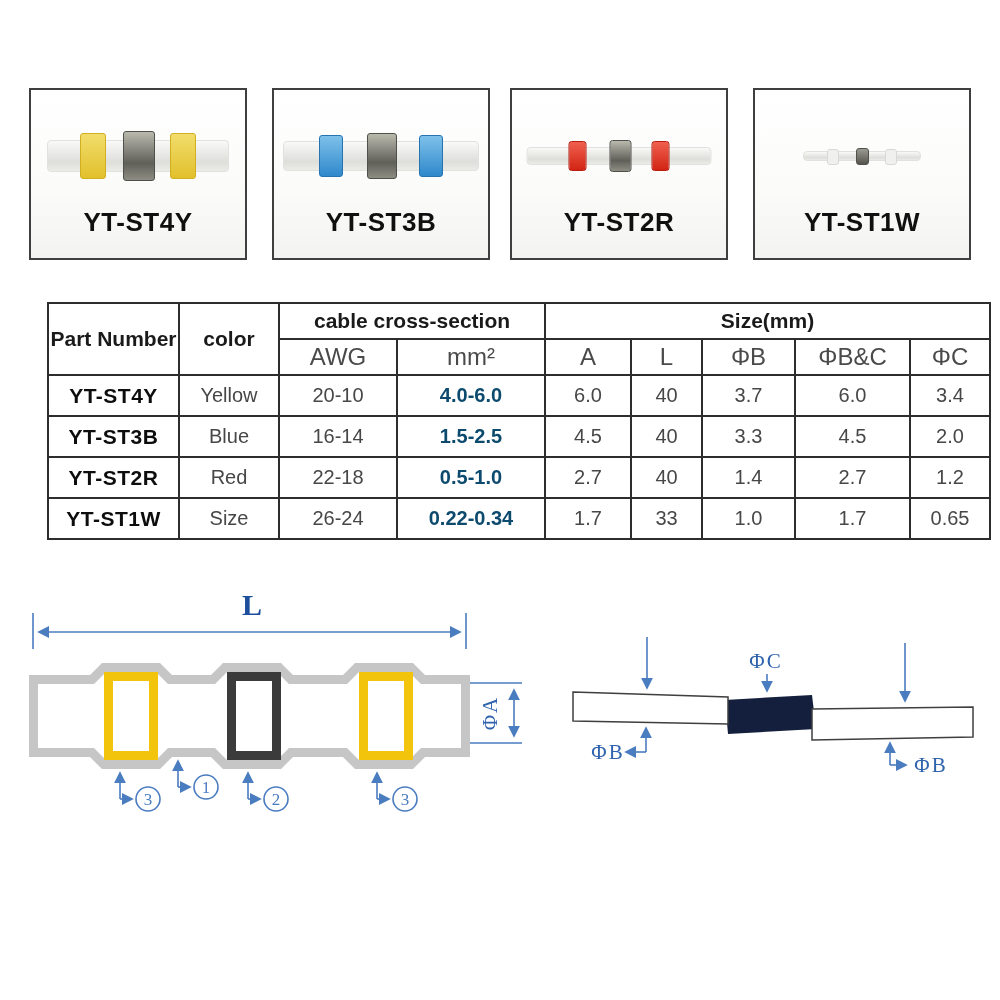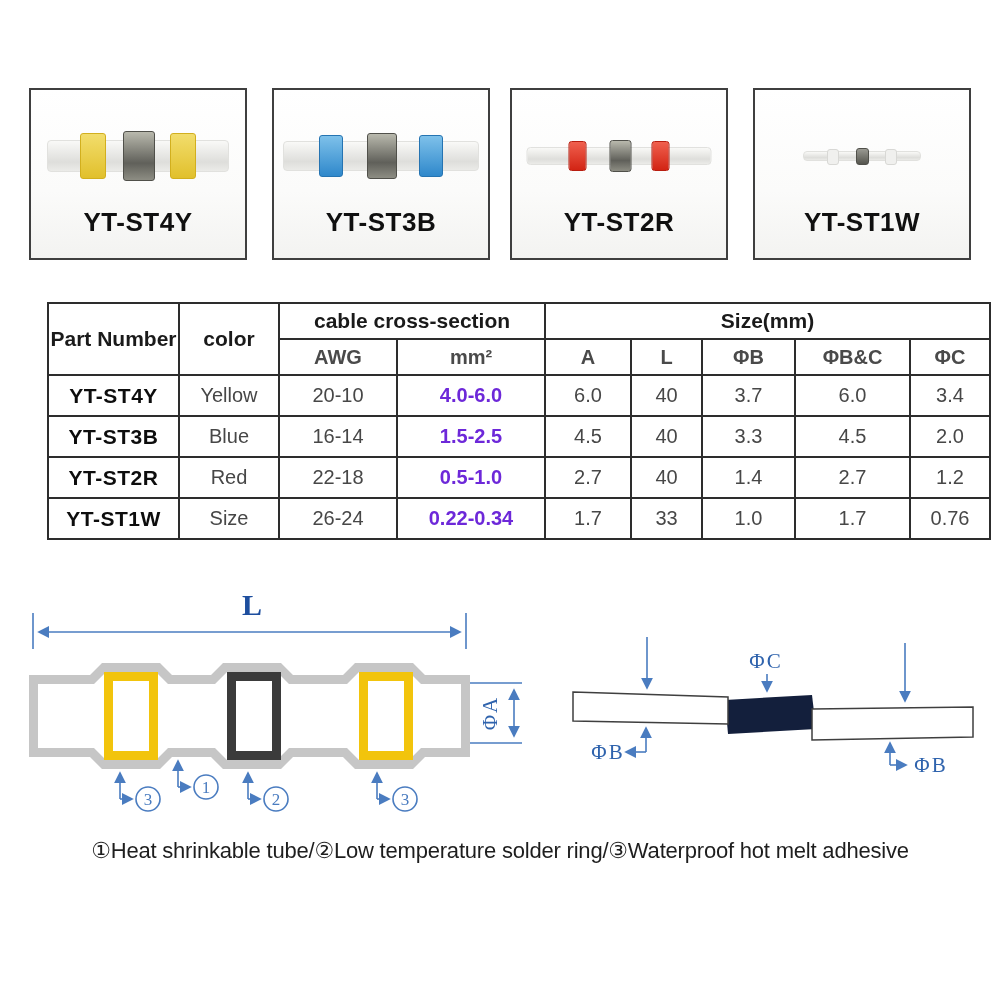--- a/index.html
+++ b/index.html
@@ -33,24 +33,24 @@
   .p3 .band{width:10px;height:14px;top:-2px;background:#f0f0ee;border:1px solid #d8d8d5;}
   .p3 .b1{left:24px;} .p3 .b2{right:24px;}
   .p3 .ring{width:11px;height:15px;top:-3px;margin-left:-6px;background:linear-gradient(180deg,#9a9a92,#55554e);}
 
   
   table.spec{position:absolute;left:47px;top:302px;width:942px;border-collapse:collapse;table-layout:fixed;}
   table.spec th,table.spec td{border:2px solid #2d2d2d;text-align:center;vertical-align:middle;
         padding:0;background:#ffffff;overflow:hidden;}
   table.spec tr.hrow{height:36px;} table.spec tr.drow{height:41px;}
   th.group{font-size:21px;font-weight:bold;color:#1a1a1a;}
-  th.sub{font-size:20px;font-weight:bold;color:#4a4a4a;}
+  th.sub{font-size:24px;font-weight:normal;color:#4a4a4a;}
   td.val{font-size:20px;font-weight:normal;color:#474747;}
   td.pn{font-size:21px;font-weight:bold;color:#0d0d0d;letter-spacing:0.5px;}
-  td.mm{font-size:20px;font-weight:bold;color:#6d28d9;}
+  td.mm{font-size:20px;font-weight:bold;color:#0c4a6e;}
 
   
   svg.diagL{position:absolute;left:20px;top:585px;}
   svg.diagR{position:absolute;left:560px;top:595px;}
   .bline{stroke:#4a7cc0;stroke-width:1.6;fill:none;}
   .dimL{font-family:"Liberation Serif",serif;font-weight:bold;font-size:30px;fill:#1d4e9e;}
   .glabel{font-family:"Liberation Serif",serif;font-size:21px;fill:#2f63ad;letter-spacing:2px;}
   .cnum{font-family:"Liberation Serif",serif;font-size:17px;fill:#4a7cc0;}
   .ccirc{stroke:#4a7cc0;stroke-width:1.6;fill:none;}
   .caption{position:absolute;left:0;right:0;top:838px;text-align:center;
@@ -161,21 +161,21 @@
     </tr>
     <tr class="drow">
       <td class="pn">YT-ST1W</td>
       <td class="val">Size</td>
       <td class="val">26-24</td>
       <td class="mm">0.22-0.34</td>
       <td class="val">1.7</td>
       <td class="val">33</td>
       <td class="val">1.0</td>
       <td class="val">1.7</td>
-      <td class="val">0.76</td>
+      <td class="val">0.65</td>
     </tr>
   </tbody>
     </table>
 
   <svg class="diagL" width="520" height="240" viewBox="0 0 520 240">
     <defs>
       <marker id="arL" viewBox="0 0 10 10" refX="8.5" refY="5" markerWidth="7.5" markerHeight="7.5" orient="auto-start-reverse">
           <path d="M0,0 L10,5 L0,10 z" fill="#4a7cc0"></path>
         </marker>
     </defs>
@@ -239,15 +239,14 @@
 
     <text class="glabel" x="48" y="164" text-anchor="middle">ΦB</text>
     <line class="bline" x1="66" y1="157" x2="86" y2="157" marker-start="url(#arR)"></line>
     <line class="bline" x1="86" y1="157" x2="86" y2="133" marker-end="url(#arR)"></line>
 
     <line class="bline" x1="330" y1="170" x2="330" y2="148" marker-end="url(#arR)"></line>
     <line class="bline" x1="330" y1="170" x2="346" y2="170" marker-end="url(#arR)"></line>
     <text class="glabel" x="371" y="177" text-anchor="middle">ΦB</text>
   </svg>
 
-  <div class="caption">①Heat shrinkable tube/②Low temperature solder ring/③Waterproof hot melt adhesive</div>
 
 </div>
 
 </body></html>

